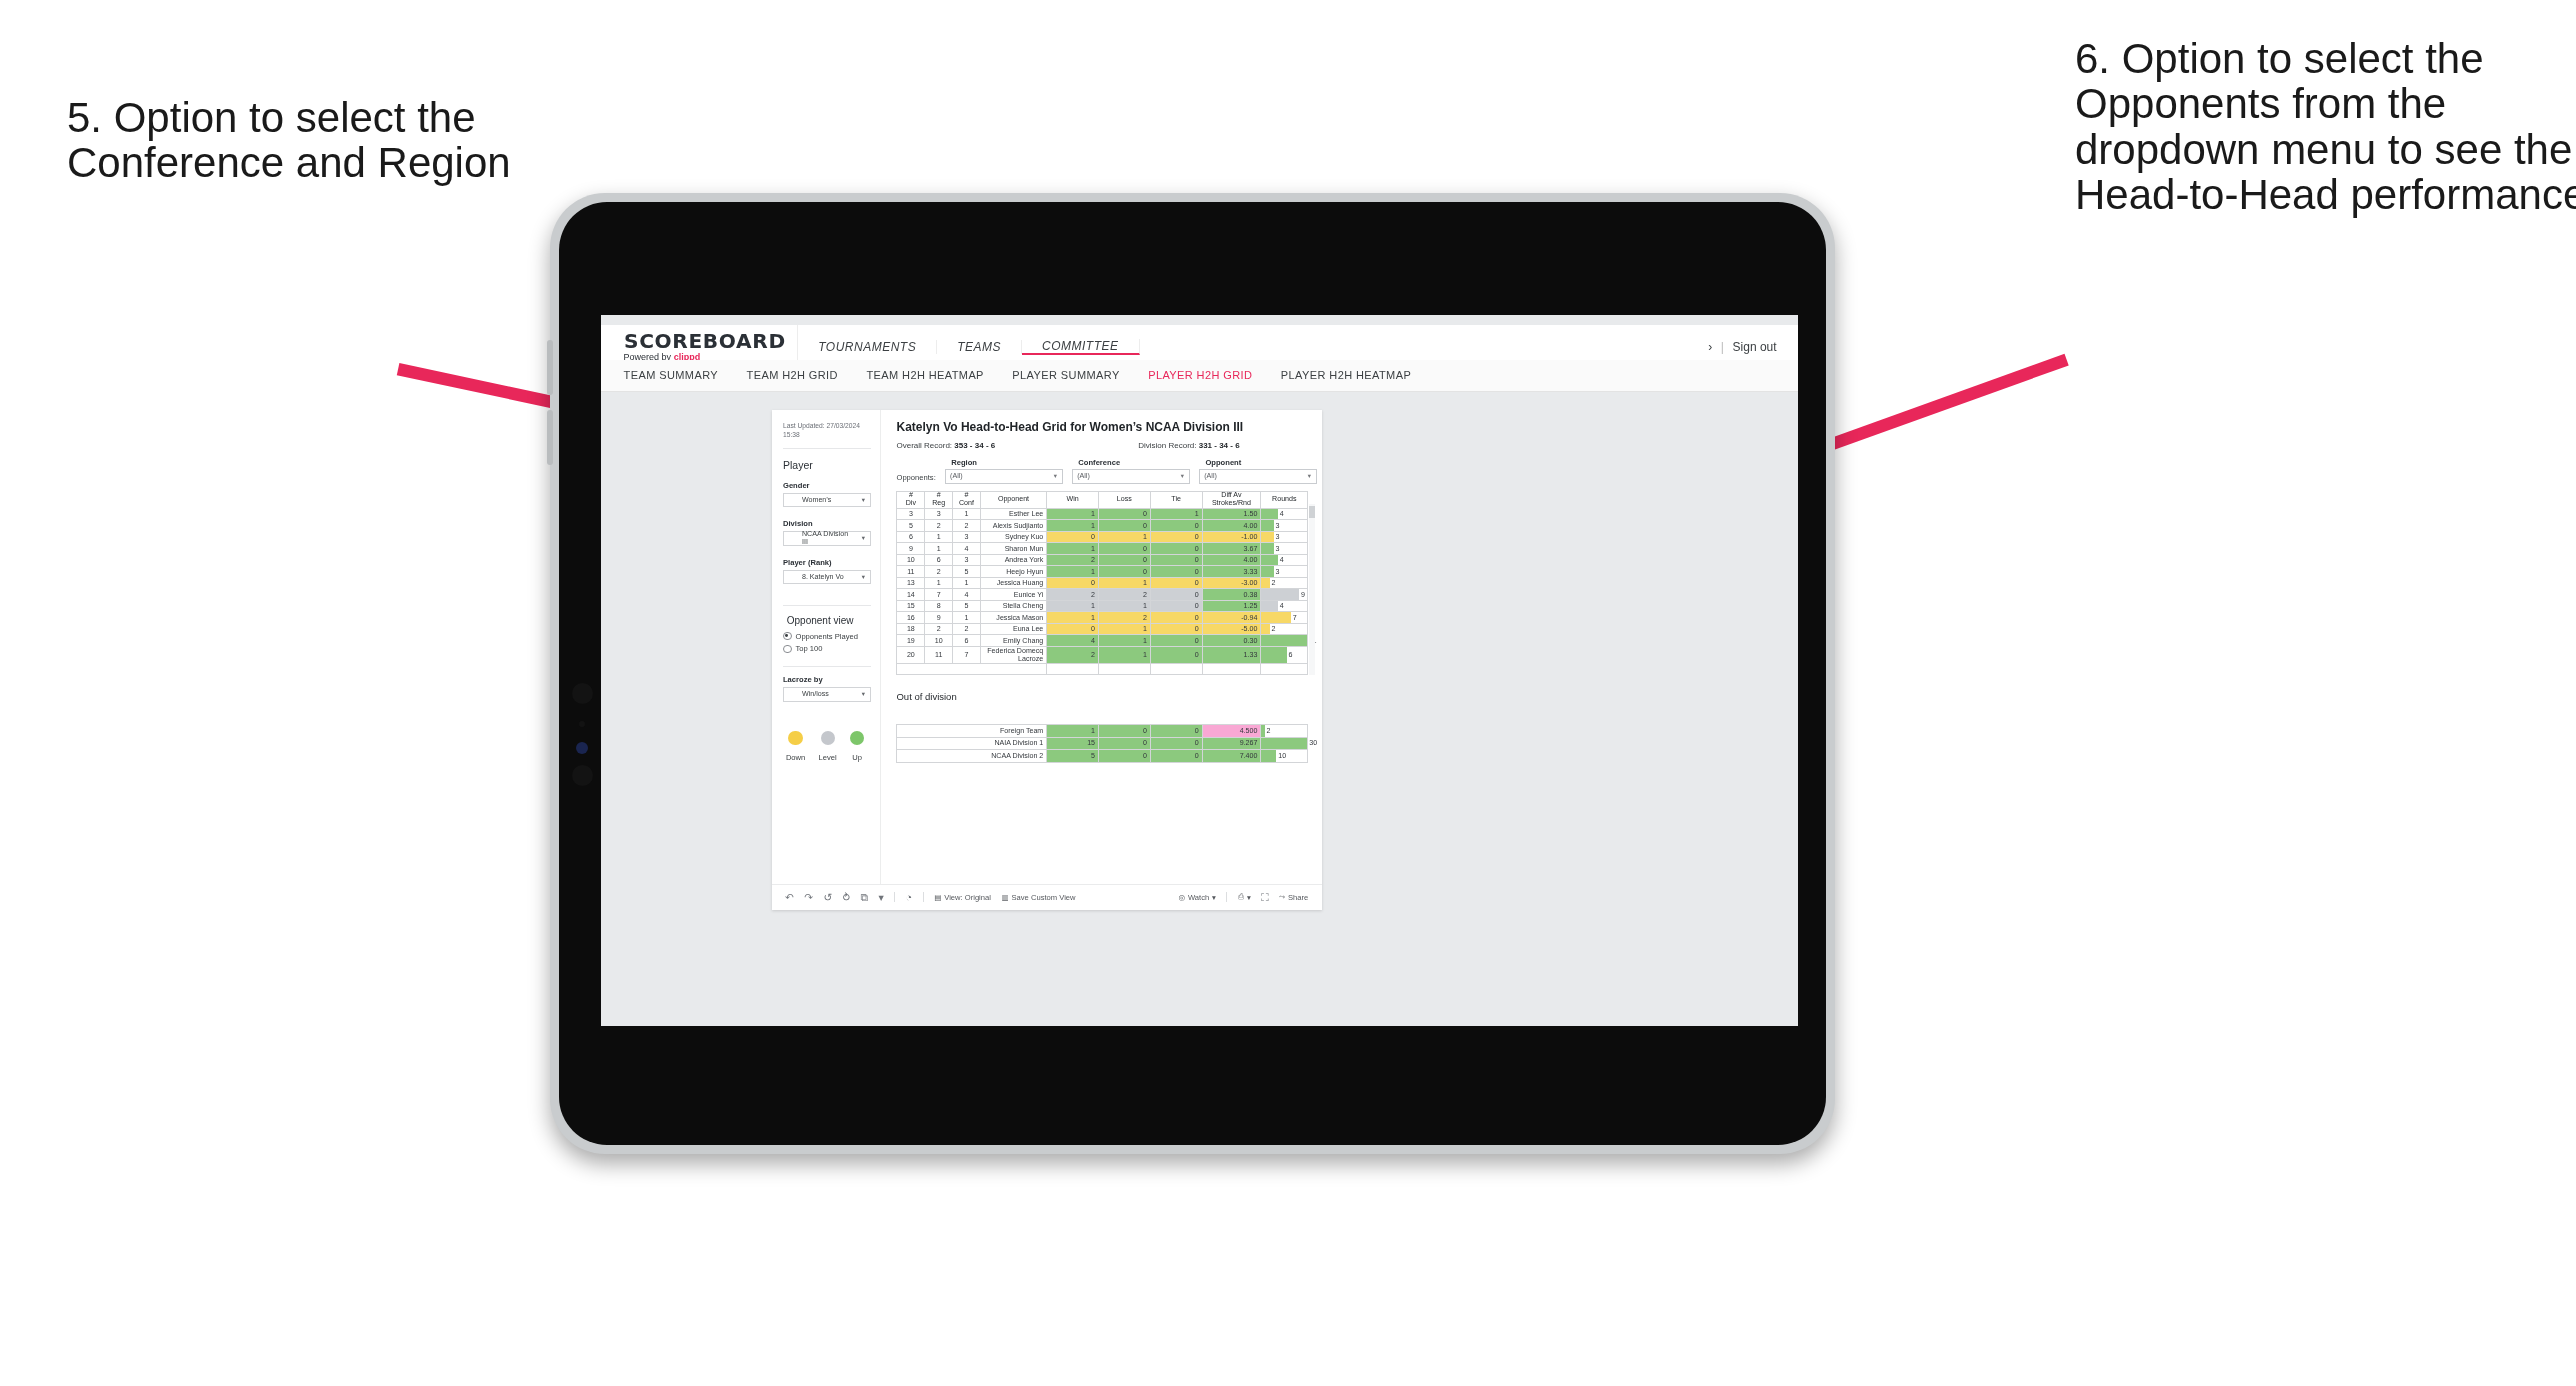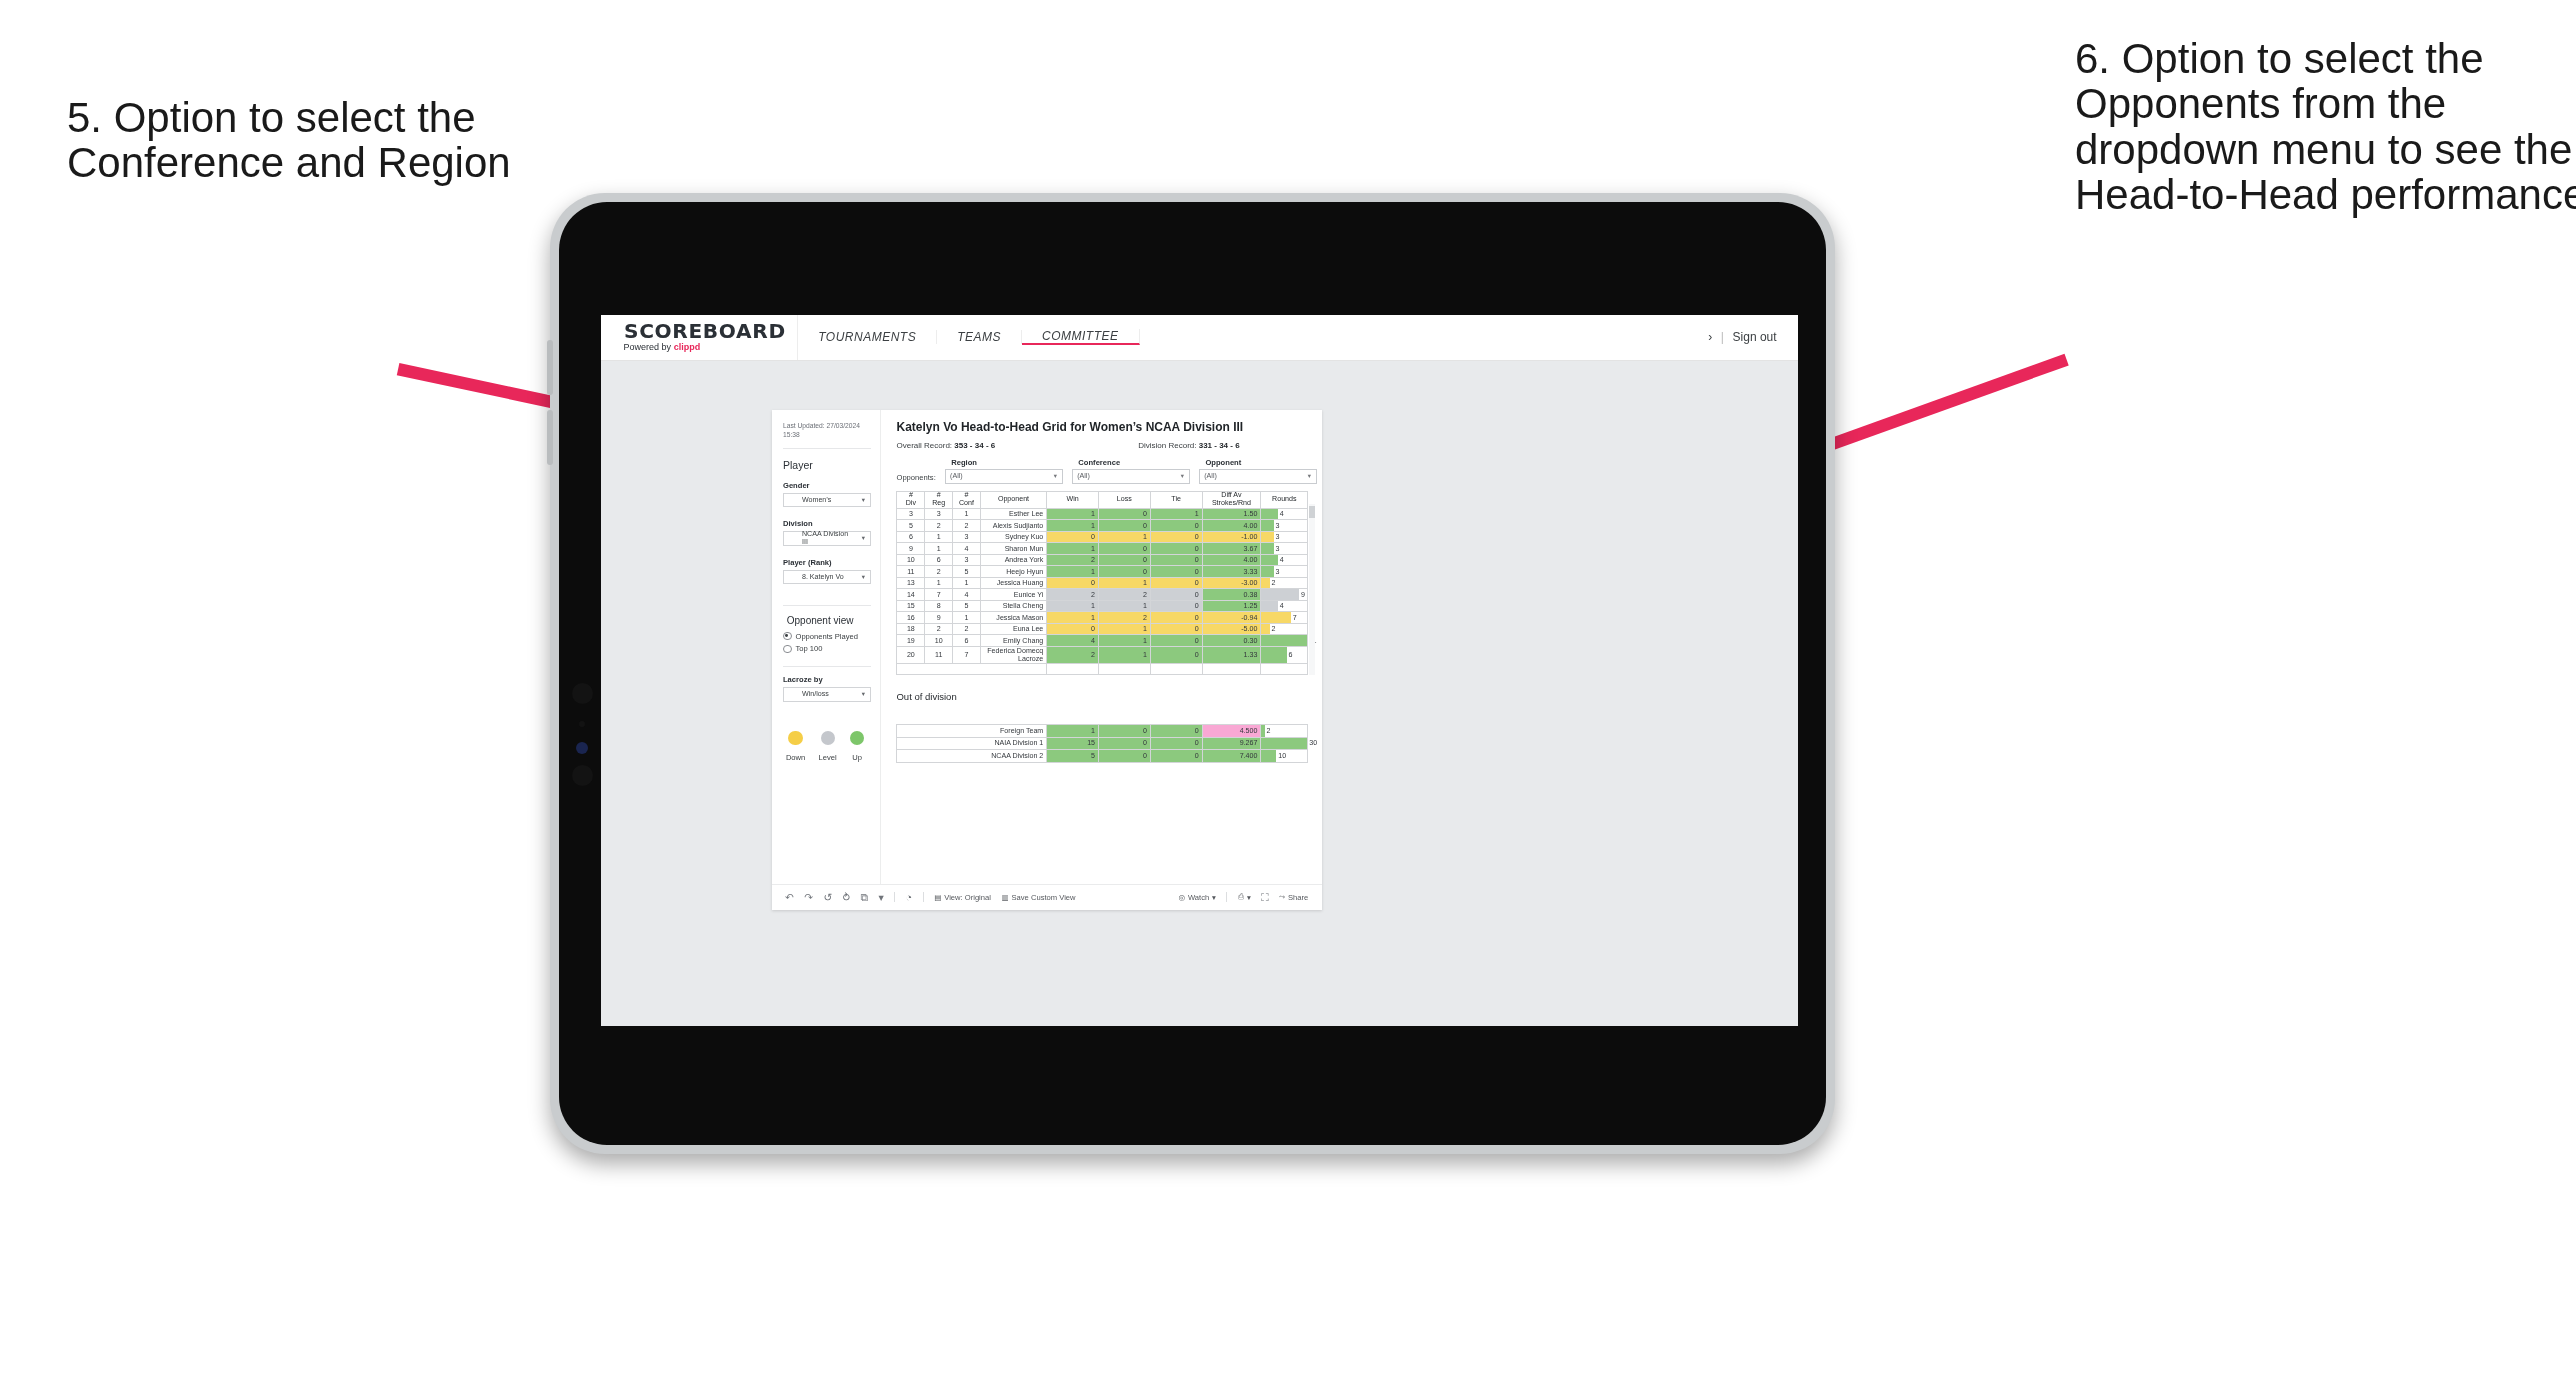--- a/index.html
+++ b/index.html
@@ -26,21 +26,21 @@
     background:#0c0c0c;border-radius:48px;
   }
   #screen{
     position:absolute;left:42px;top:113px;width:1197px;height:711px;
     background:#e8eaec;overflow:hidden;
   }
   .btn-vol{position:absolute;left:-2.9px;width:5.7px;background:#b9bcbe;border-radius:2.9px;}
   .lens{position:absolute;left:13.3px;border-radius:50%;background:#131313;}
 
   
-  #appbar{position:absolute;left:0;top:0;width:100%;height:45px;background:#ffffff;
+  #appbar{position:absolute;left:0;top:10px;width:100%;height:45px;background:#ffffff;
           border-bottom:1px solid #e3e3e3;display:flex;align-items:center;}
   .logo-wrap{padding:0 21px 0 23px;display:flex;flex-direction:column;justify-content:center;height:100%;
              border-right:1px solid #ededed;}
   .logo-main{font-size:19px;font-weight:bold;letter-spacing:0.6px;color:#2b3036;
              font-family:"DejaVu Sans",sans-serif;transform:scaleX(1.06);transform-origin:left;line-height:1;}
   .logo-sub{font-size:9px;color:#2b3036;margin-top:1.9px;line-height:1;}
   .logo-sub b{color:#e8275a;}
   .topnav{display:flex;height:100%;align-items:center;font-style:italic;}
   .topnav a{display:flex;align-items:center;padding:0 20px;font-size:12px;color:#3c4043;
             letter-spacing:0.5px;text-decoration:none;border-right:1px solid #ededed;}
@@ -158,20 +158,28 @@
           <a>TEAMS</a>
           <a class="active">COMMITTEE</a>
         </div>
         <div class="topright">
           <span>›</span>
           <span class="sep">|</span>
           <span>Sign out</span>
         </div>
       </div>
 
+      <div id="subnav">
+        <a>TEAM SUMMARY</a>
+        <a>TEAM H2H GRID</a>
+        <a>TEAM H2H HEATMAP</a>
+        <a>PLAYER SUMMARY</a>
+        <a class="active">PLAYER H2H GRID</a>
+        <a>PLAYER H2H HEATMAP</a>
+      </div>
 
       <div id="viz">
         <div id="viz-body">
 
           <div id="sidebar">
             <div class="lastup">Last Updated: 27/03/2024 15:38</div>
             <div class="hr"></div>
             <div class="s-head">Player</div>
 
             <div class="s-lab">Gender</div>

